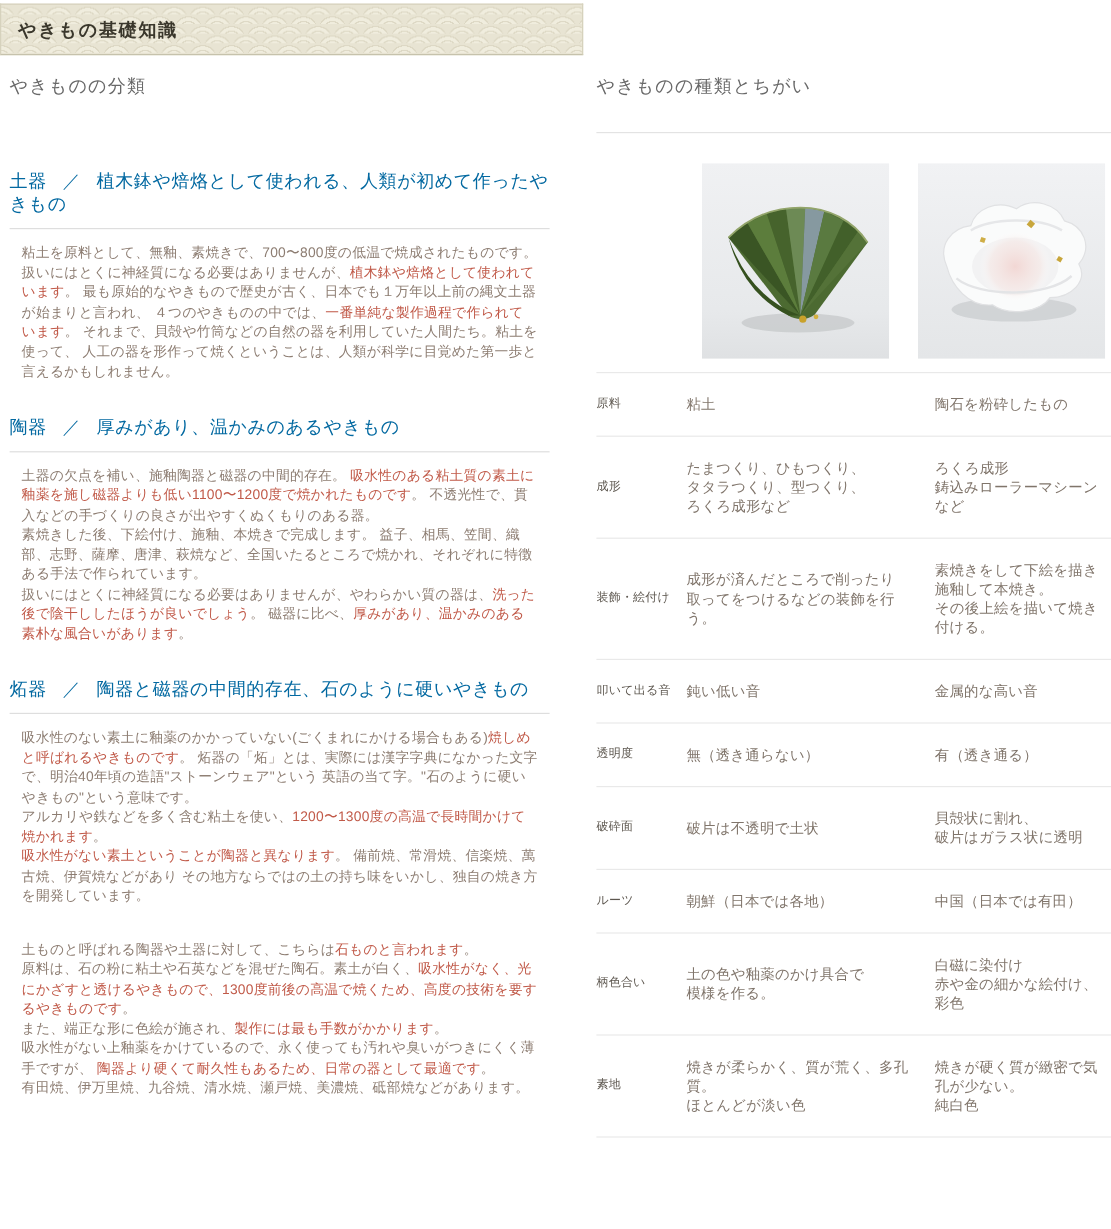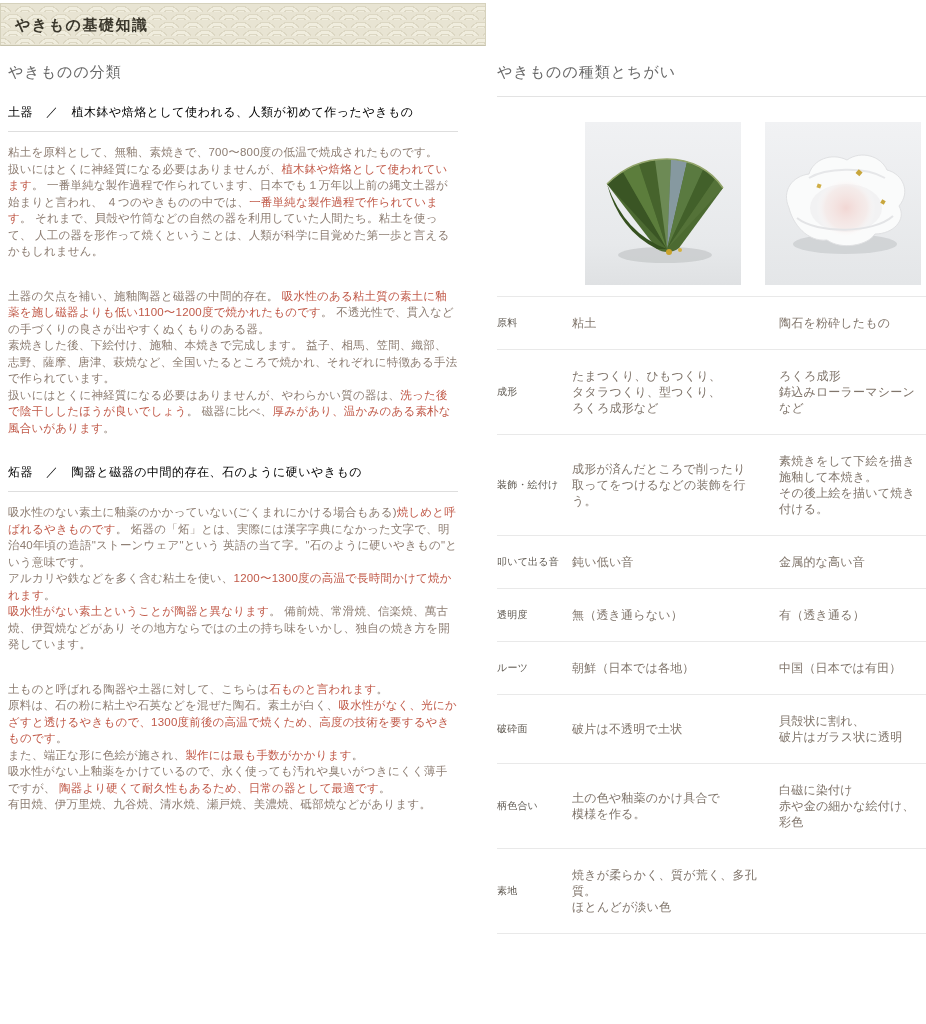--- a/index.html
+++ b/index.html
@@ -22,32 +22,32 @@
   .header-band h1{
     margin:0;padding:12px 0 0 14px;font-size:15px;font-weight:bold;
     color:#3a372c;letter-spacing:1.5px;
   }
   
   .col-left{position:absolute;left:8px;top:55px;width:450px;}
   .col-right{position:absolute;left:497px;top:55px;width:429px;}
   .col-heading{
     margin:8px 0 0;font-size:15px;font-weight:normal;color:#686868;letter-spacing:1px;
   }
-  .col-left .col-heading{margin-bottom:22px;}
-  .col-right .col-heading{padding-bottom:14px;border-bottom:1px solid #e3e3e3;}
+  .col-left .col-heading{margin-bottom:60px;}
+  .col-right .col-heading{padding-bottom:28px;border-bottom:1px solid #e3e3e3;}
   
   .section{margin-bottom:28px;}
   .sec-title{
-    font-size:12px;color:#000000;padding-bottom:10px;margin-bottom:12px;
+    font-size:15px;color:#0369a1;padding-bottom:10px;margin-bottom:12px;
     border-bottom:1px solid #dedede;letter-spacing:.5px;
   }
   .sec-title .term{margin-right:13px;}
   .sec-title .sep{margin-right:13px;}
   .sec-body{
-    margin:0;font-size:11.5px;line-height:16.5px;color:#8d7d72;
+    margin:10px;font-size:11.5px;line-height:16.5px;color:#8d7d72;
     white-space:pre-wrap;letter-spacing:.2px;
   }
   .sec-body .em{color:#c15a49;}
   
   .images-row{display:flex;margin:25px 0 0 88px;gap:24px;}
   .images-row figure{margin:0;width:156px;height:163px;line-height:0;}
   
   .cmp-table{margin-top:11px;}
   .cmp-row{display:flex;border-top:1px solid #e9e9e9;padding:18px 0;}
   .cmp-row:last-child{border-bottom:1px solid #e9e9e9;}
@@ -64,23 +64,24 @@
   <div class="header-band">
     <h1>やきもの基礎知識</h1>
   </div>
 
   <div class="col-left">
     <h2 class="col-heading">やきものの分類</h2>
     <div>
         <div class="section">
           <div class="sec-title"><span class="term">土器</span><span class="sep">／</span><span class="subtitle">植木鉢や焙烙として使われる、人類が初めて作ったやきもの</span></div>
           <p class="sec-body"><span>粘土を原料として、無釉、素焼きで、700〜800度の低温で焼成されたものです。
-</span><span>扱いにはとくに神経質になる必要はありませんが、</span><span class="em">植木鉢や焙烙として使われています</span><span>。 一番単純な製作過程で作られています、日本でも１万年以上前の縄文土器が始まりと言われ、 ４つのやきものの中では、</span><span class="em">一番単純な製作過程で作られています</span><span>。 それまで、貝殻や竹筒などの自然の器を利用していた人間たち。粘土を使って、 人工の器を形作って焼くということは、人類が科学に目覚めた第一歩と言えるかもしれません。</span></p>
-        </div>
-        <div class="section">
+</span><span>扱いにはとくに神経質になる必要はありませんが、</span><span class="em">植木鉢や焙烙として使われています</span><span>。 最も原始的なやきもので歴史が古く、日本でも１万年以上前の縄文土器が始まりと言われ、 ４つのやきものの中では、</span><span class="em">一番単純な製作過程で作られています</span><span>。 それまで、貝殻や竹筒などの自然の器を利用していた人間たち。粘土を使って、 人工の器を形作って焼くということは、人類が科学に目覚めた第一歩と言えるかもしれません。</span></p>
+        </div>
+        <div class="section">
+          <div class="sec-title"><span class="term">陶器</span><span class="sep">／</span><span class="subtitle">厚みがあり、温かみのあるやきもの</span></div>
           <p class="sec-body"><span>土器の欠点を補い、施釉陶器と磁器の中間的存在。 </span><span class="em">吸水性のある粘土質の素土に釉薬を施し磁器よりも低い1100〜1200度で焼かれたものです</span><span>。 不透光性で、貫入などの手づくりの良さが出やすくぬくもりのある器。
 素焼きした後、下絵付け、施釉、本焼きで完成します。 益子、相馬、笠間、織部、志野、薩摩、唐津、萩焼など、全国いたるところで焼かれ、それぞれに特徴ある手法で作られています。
 扱いにはとくに神経質になる必要はありませんが、やわらかい質の器は、</span><span class="em">洗った後で陰干ししたほうが良いでしょう</span><span>。 磁器に比べ、</span><span class="em">厚みがあり、温かみのある素朴な風合いがあります</span><span>。</span></p>
         </div>
         <div class="section">
           <div class="sec-title"><span class="term">炻器</span><span class="sep">／</span><span class="subtitle">陶器と磁器の中間的存在、石のように硬いやきもの</span></div>
           <p class="sec-body"><span>吸水性のない素土に釉薬のかかっていない(ごくまれにかける場合もある)</span><span class="em">焼しめと呼ばれるやきものです</span><span>。 炻器の「炻」とは、実際には漢字字典になかった文字で、明治40年頃の造語"ストーンウェア"という 英語の当て字。"石のように硬いやきもの"という意味です。
 アルカリや鉄などを多く含む粘土を使い、</span><span class="em">1200〜1300度の高温で長時間かけて焼かれます</span><span>。
 </span><span class="em">吸水性がない素土ということが陶器と異なります</span><span>。 備前焼、常滑焼、信楽焼、萬古焼、伊賀焼などがあり その地方ならではの土の持ち味をいかし、独自の焼き方を開発しています。</span></p>
         </div>
@@ -177,39 +178,41 @@
           <div class="cmp-cell cmp-label">叩いて出る音</div>
           <div class="cmp-cell cmp-toki">鈍い低い音</div>
           <div class="cmp-cell cmp-jiki">金属的な高い音</div>
         </div>
         <div class="cmp-row">
           <div class="cmp-cell cmp-label">透明度</div>
           <div class="cmp-cell cmp-toki">無（透き通らない）</div>
           <div class="cmp-cell cmp-jiki">有（透き通る）</div>
         </div>
         <div class="cmp-row">
-          <div class="cmp-cell cmp-label">ルーツ</div>
-          <div class="cmp-cell cmp-toki">朝鮮（日本では各地）</div>
-          <div class="cmp-cell cmp-jiki">中国（日本では有田）</div>
-        </div>
-        <div class="cmp-row">
           <div class="cmp-cell cmp-label">破砕面</div>
           <div class="cmp-cell cmp-toki">破片は不透明で土状</div>
           <div class="cmp-cell cmp-jiki">貝殻状に割れ、
 破片はガラス状に透明</div>
+        </div>
+        <div class="cmp-row">
+          <div class="cmp-cell cmp-label">ルーツ</div>
+          <div class="cmp-cell cmp-toki">朝鮮（日本では各地）</div>
+          <div class="cmp-cell cmp-jiki">中国（日本では有田）</div>
         </div>
         <div class="cmp-row">
           <div class="cmp-cell cmp-label">柄色合い</div>
           <div class="cmp-cell cmp-toki">土の色や釉薬のかけ具合で
 模様を作る。</div>
           <div class="cmp-cell cmp-jiki">白磁に染付け
 赤や金の細かな絵付け、彩色</div>
         </div>
         <div class="cmp-row">
           <div class="cmp-cell cmp-label">素地</div>
           <div class="cmp-cell cmp-toki">焼きが柔らかく、質が荒く、多孔質。
 ほとんどが淡い色</div>
+          <div class="cmp-cell cmp-jiki">焼きが硬く質が緻密で気孔が少ない。
+純白色</div>
         </div>
       </div>
 
   </div>
 
 </div>
 
 </body></html>

